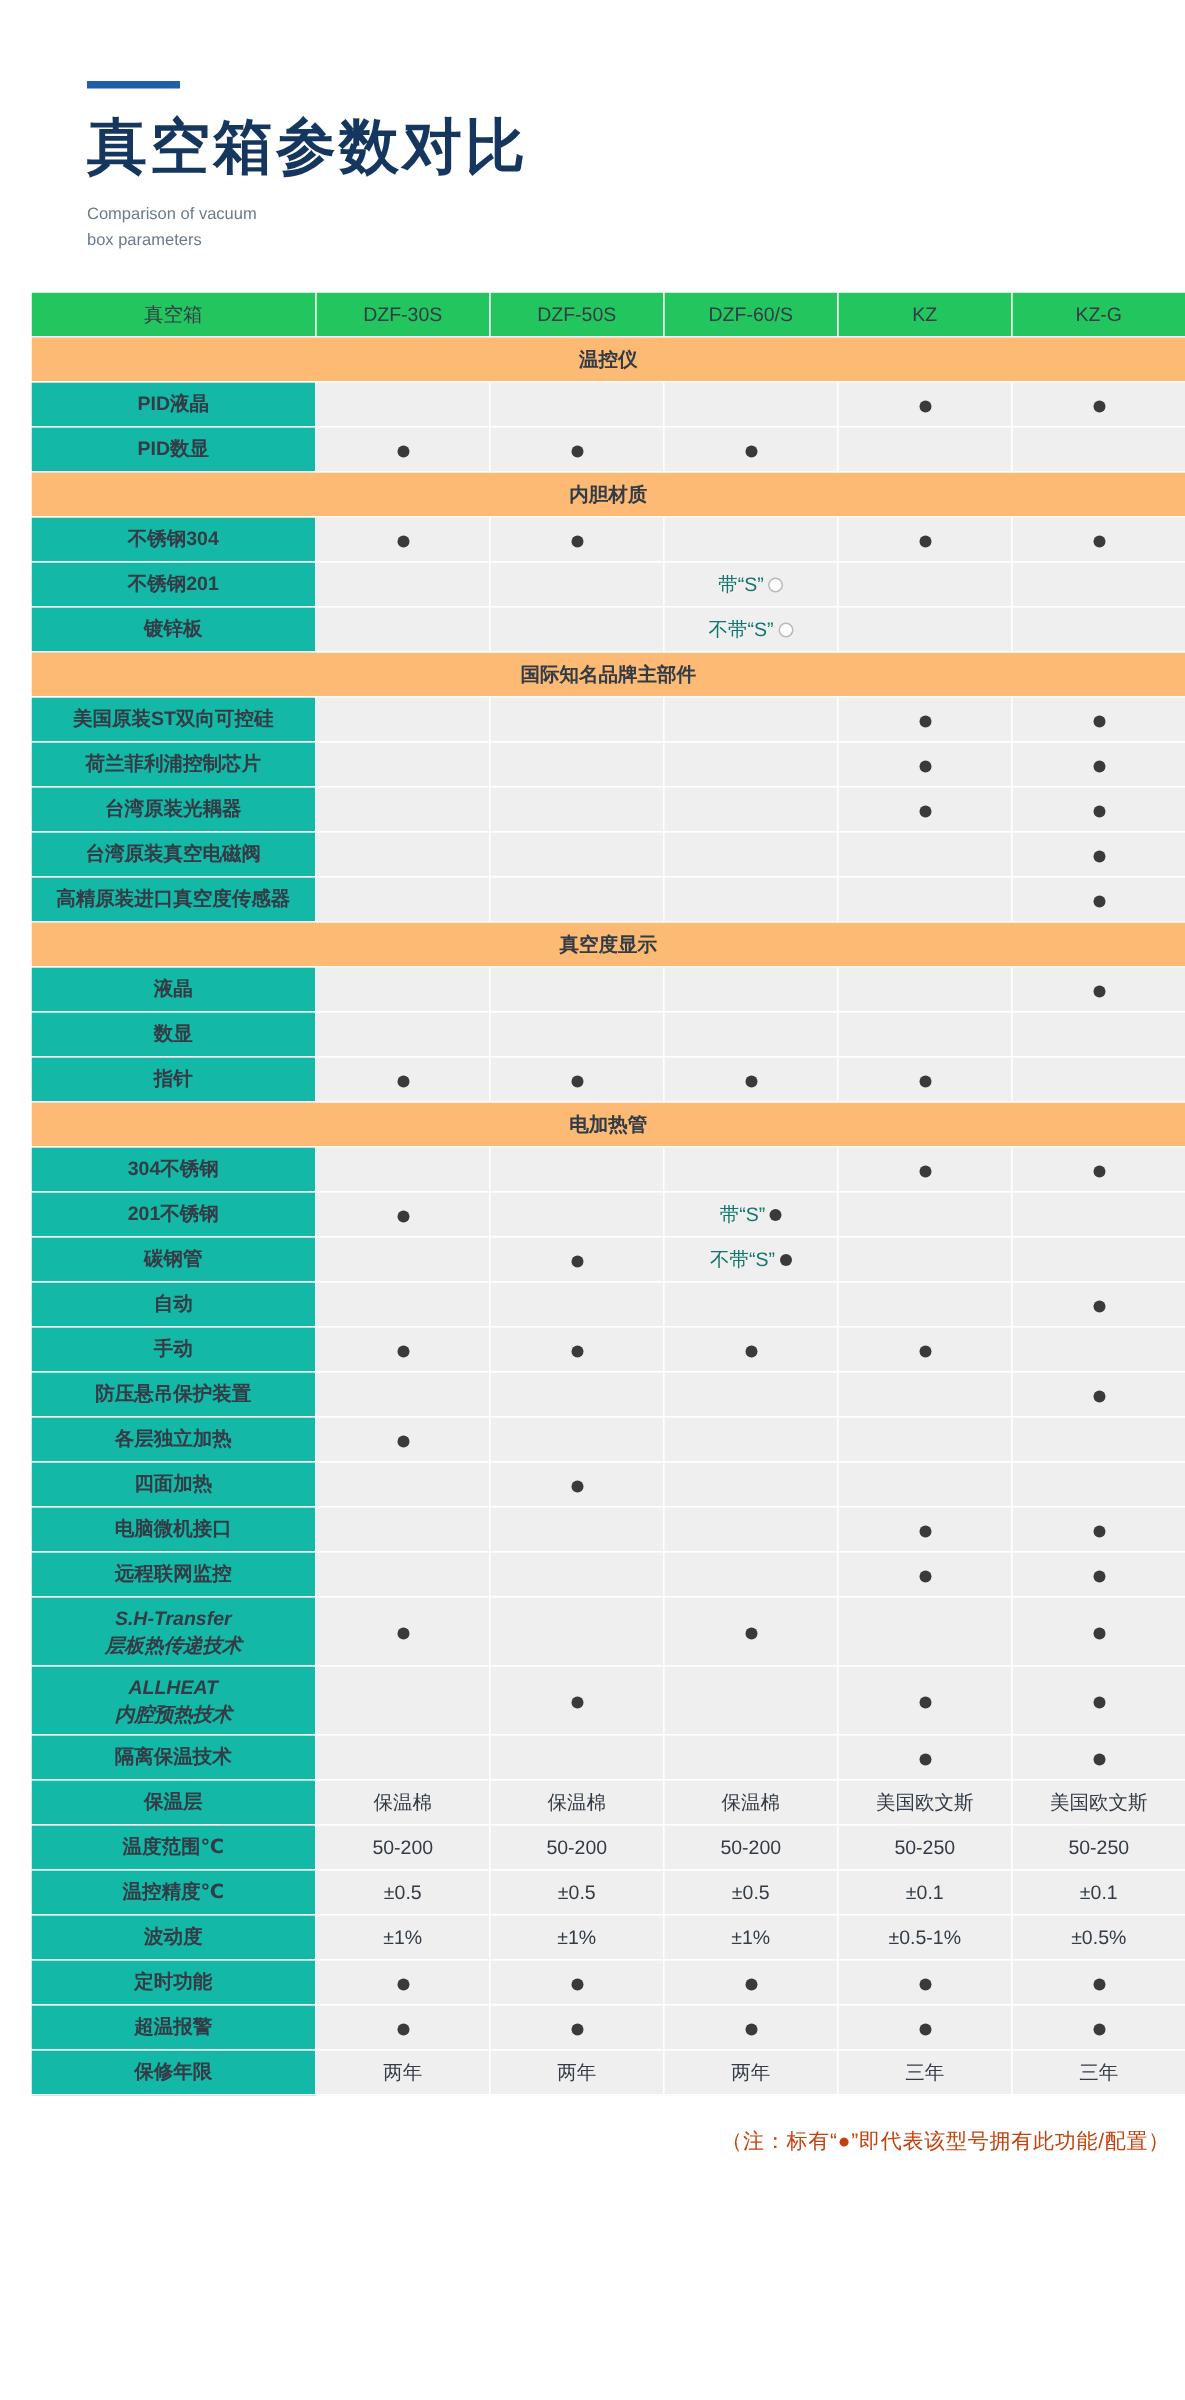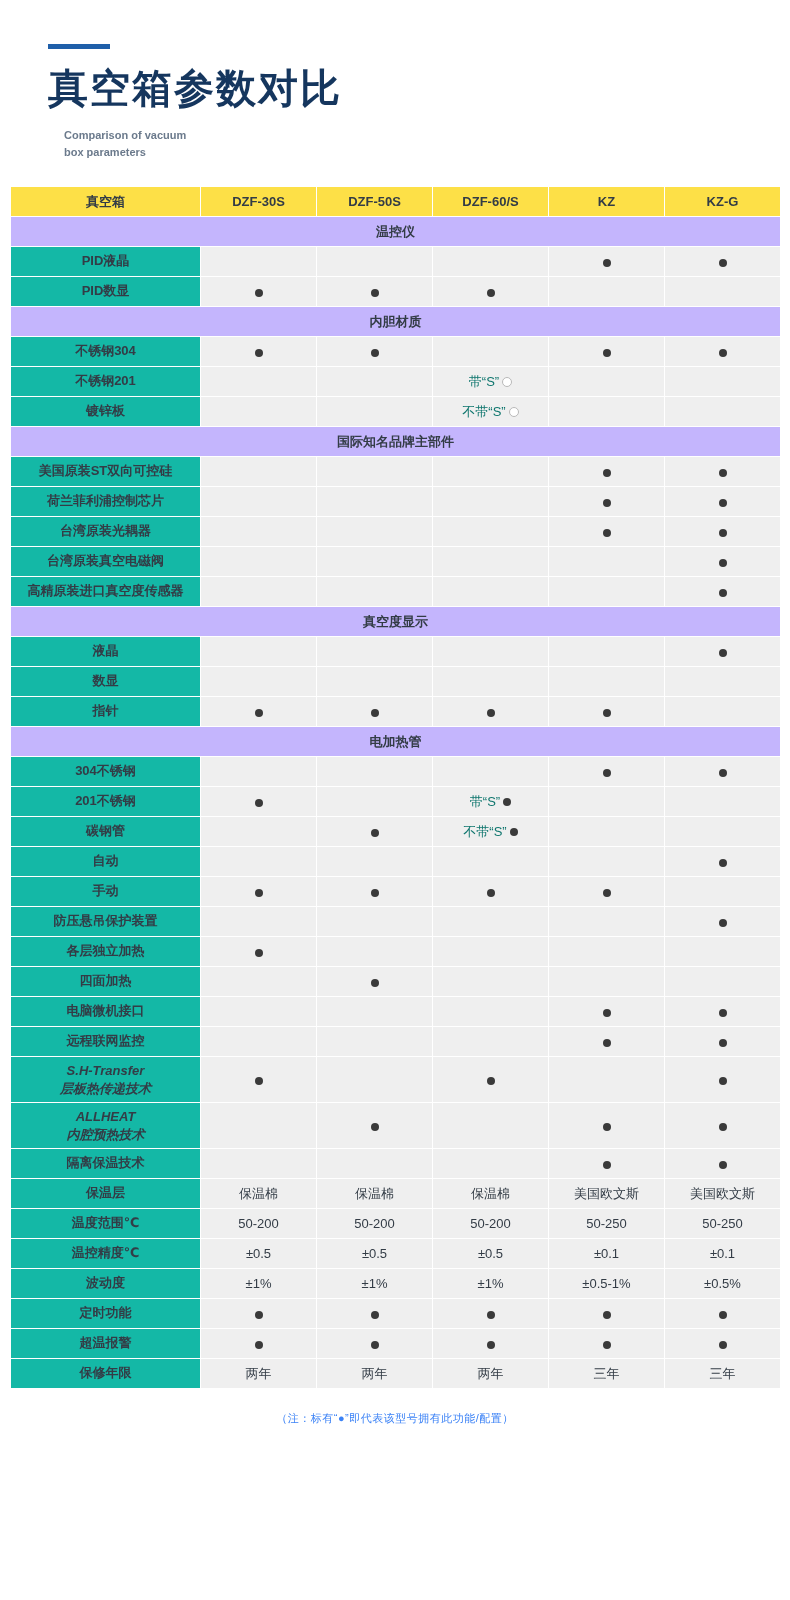--- a/index.html
+++ b/index.html
@@ -7,21 +7,21 @@
     margin: 0; padding: 0;
     width: 790px;
     background: #ffffff;
     font-family: "Liberation Sans", "DejaVu Sans", sans-serif;
   }
   .page {
     width: 790px;
     min-height: 1600px;
     background: #ffffff;
     position: relative;
-    padding: 0;
+    padding: 10px;
   }
   .header {
     padding: 44px 0 0 48px;
   }
   .accent-bar {
     width: 62px;
     height: 5px;
     background: #1f5fa9;
     margin-bottom: 16px;
   }
@@ -29,52 +29,52 @@
     font-size: 40px;
     font-weight: bold;
     color: #15365e;
     letter-spacing: 2px;
     line-height: 1.15;
     margin: 0 0 14px 0;
   }
   .sub-title {
     font-size: 11px;
     color: #6b7a8c;
-    font-weight: bold;
+    font-weight: normal;
     line-height: 1.5;
     max-width: 160px;
-    margin: 16px;
+    margin: 0;
   }
   .table-wrap {
     margin: 26px 10px 0 10px;
   }
   table.spec {
     border-collapse: collapse;
     width: 770px;
     table-layout: fixed;
   }
   table.spec td {
     border: 1px solid #ffffff;
     height: 30px;
     text-align: center;
     vertical-align: middle;
     font-size: 13px;
     color: #333c46;
   }
   col.c0 { width: 190px; }
   col.cx { width: 116px; }
   .hdr td {
-    background: #fde047;
+    background: #22c55e;
     color: #ffffff;
-    font-weight: bold;
+    font-weight: normal;
     font-size: 14px;
     height: 34px;
   }
   .section td {
-    background: #c4b5fd;
+    background: #fdba74;
     color: #ffffff;
     font-weight: bold;
     font-size: 14px;
     height: 30px;
   }
   .rowlabel {
     background: #14b8a6;
     font-weight: bold;
     font-size: 13px;
     color: #333c46;
@@ -106,23 +106,23 @@
     margin-top: 32px;
   }
   .valtext {
     font-size: 13px;
     color: #333c46;
     white-space: nowrap;
   }
   .tall { height: 46px !important; font-style: italic; }
   .two-line { line-height: 1.35; }
   .footnote {
-    text-align: center;
-    font-size: 11px;
-    color: #3b82f6;
+    text-align: right;
+    font-size: 14px;
+    color: #c2410c;
     margin: 22px 0 30px 0;
     letter-spacing: 0.5px;
   }
 </style>
 </head>
 <body>
 
 <div class="page">
 
   <div class="header">

